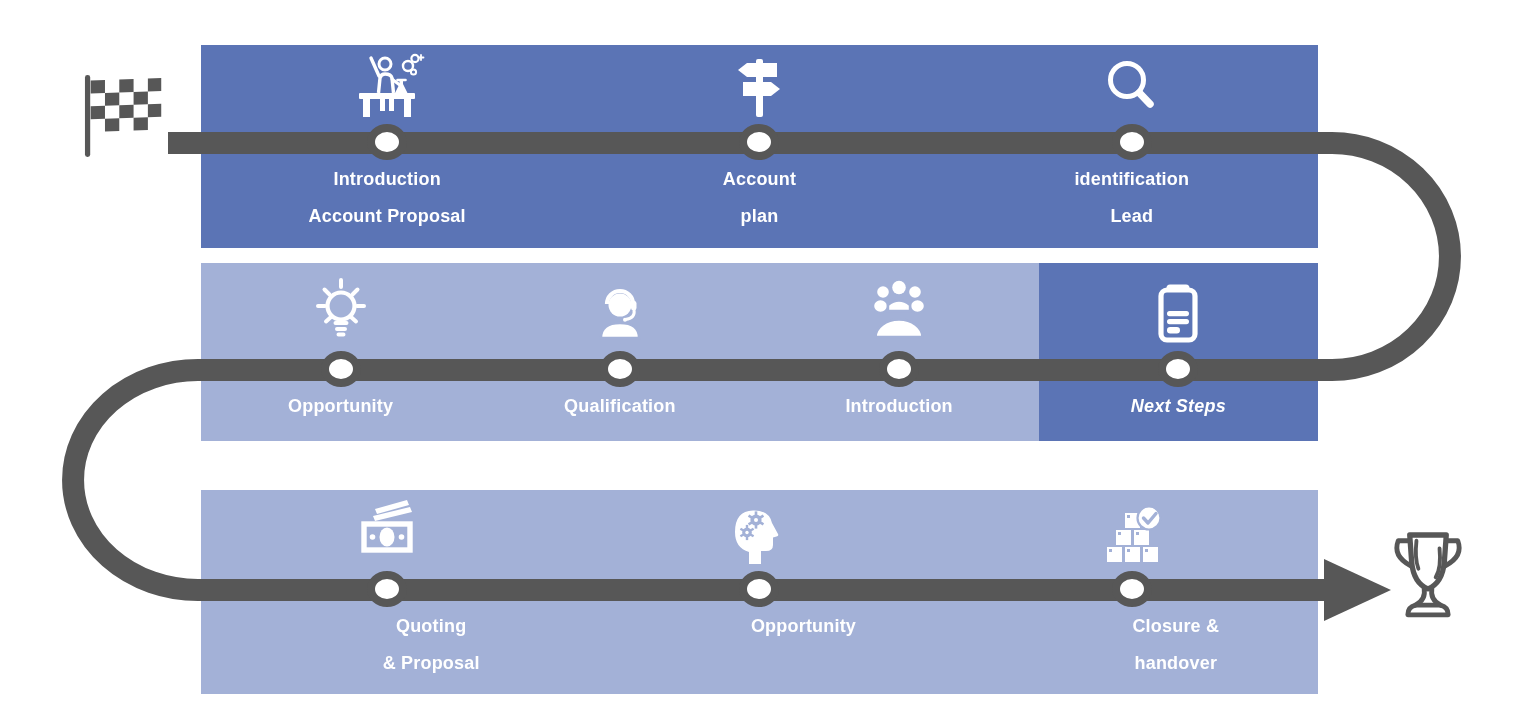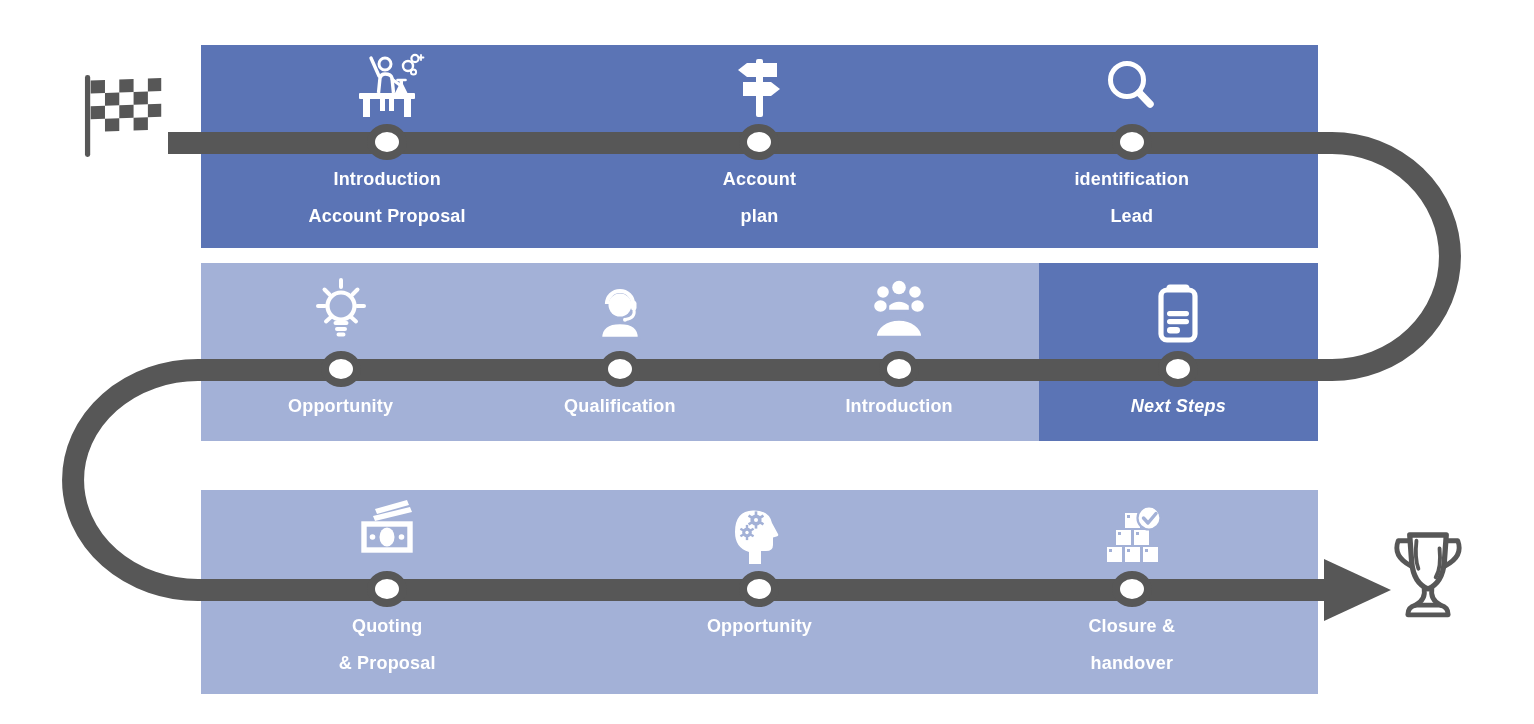--- a/index.html
+++ b/index.html
@@ -35,21 +35,21 @@
   }
   .band1 .dot{top:79px;}
   .band2 .dot{top:88px;}
   .band3 .dot{top:81px;}
   .label{
     position:absolute;left:0;width:100%;text-align:center;z-index:5;
     color:var(--text-white);font-weight:bold;font-size:18px;line-height:37px;letter-spacing:.2px;
   }
   .band1 .label{top:116px;}
   .band2 .label{top:125px;}
-  .band3 .label{top:118px;}
+  .band3 .label{top:118px;margin-left:44px;}
   .label span{display:block;}
   .spellwavy{
     display:inline-block;position:relative;
     text-decoration:underline;text-decoration-thickness:2px;text-underline-offset:4px;
   }
   .spellwavy::after{
     content:"";position:absolute;left:0;right:-2px;bottom:-3px;height:4px;
     background:repeating-linear-gradient(135deg,var(--spell-red) 0 1.6px,rgba(0,0,0,0) 1.6px 3.4px);
   }
 </style>

